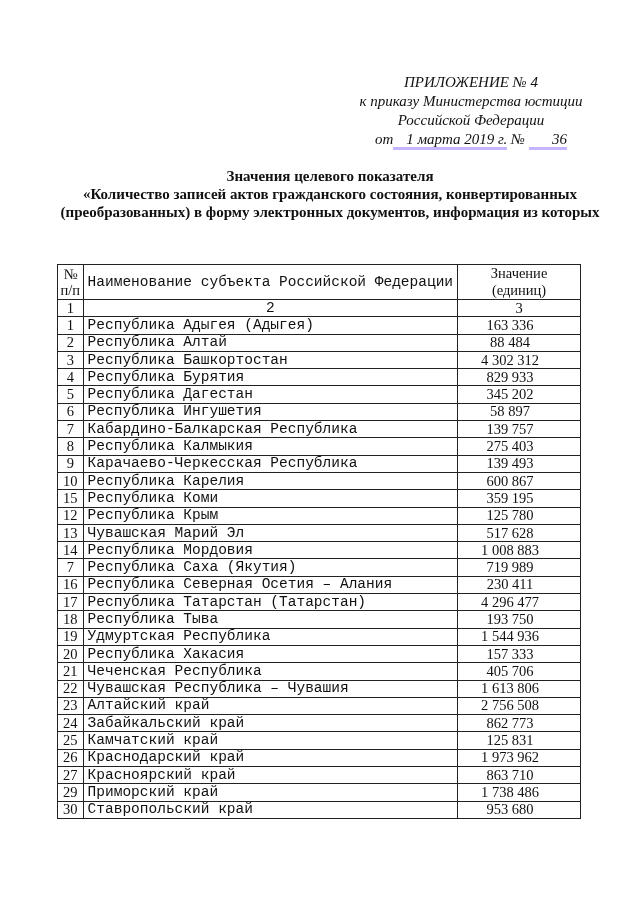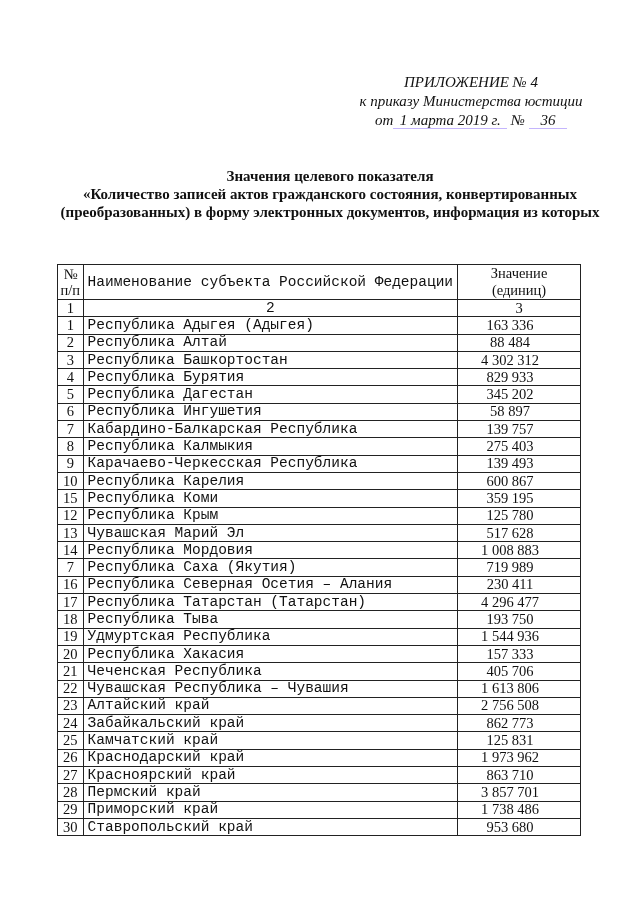--- a/index.html
+++ b/index.html
@@ -21,22 +21,22 @@
       top: 73px;
       width: 260px;
       text-align: center;
       font-size: 15px;
       line-height: 19px;
       font-style: italic;
     }
     .appendix .line { display: block; white-space: nowrap; }
     .appendix .ul {
       display: inline-block;
-      border-bottom: 1px solid #c4b5fd;
-      text-align: center;
+      border-bottom: 3px solid #c4b5fd;
+      text-align: right;
       line-height: 16px;
     }
     .appendix .ul.date { width: 114px; }
     .appendix .ul.num { width: 38px; }
     .title {
       position: absolute;
       left: 40px;
       top: 167px;
       width: 580px;
       text-align: center;
@@ -73,20 +73,21 @@
     .c-val { width: 110px; text-align: center; padding-right: 22px !important; }
     tr.idx td { text-align: center; }
     tr.idx td.c-val { text-align: center; padding-right: 4px !important; }
   </style>
 </head>
 <body>
 
 <div class="appendix">
   <span class="line">ПРИЛОЖЕНИЕ № 4</span>
   <span class="line">к приказу Министерства юстиции</span>
+  <span class="line">Российской Федерации</span>
   <span class="line">
     <span>от</span><span class="ul date">1 марта 2019 г.</span>
     <span>№</span>
     <span class="ul num">36</span>
   </span>
 </div>
 
 <div class="title">
   <span>Значения целевого показателя</span>
   <span>«Количество записей актов гражданского состояния, конвертированных</span>
@@ -242,25 +243,20 @@
         <td class="c-num">26</td>
         <td class="c-name">Краснодарский край</td>
         <td class="c-val">1 973 962</td>
       </tr>
       <tr>
         <td class="c-num">27</td>
         <td class="c-name">Красноярский край</td>
         <td class="c-val">863 710</td>
       </tr>
       <tr>
-        <td class="c-num">28</td>
-        <td class="c-name">Пермский край</td>
-        <td class="c-val">3 857 701</td>
-      </tr>
-      <tr>
         <td class="c-num">29</td>
         <td class="c-name">Приморский край</td>
         <td class="c-val">1 738 486</td>
       </tr>
       <tr>
         <td class="c-num">30</td>
         <td class="c-name">Ставропольский край</td>
         <td class="c-val">953 680</td>
       </tr>
     </tbody>

